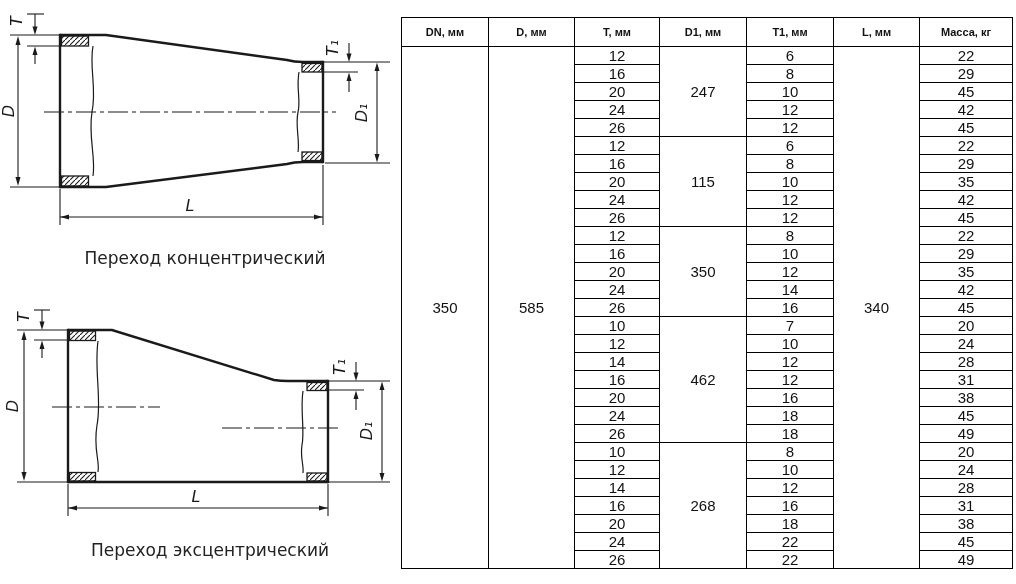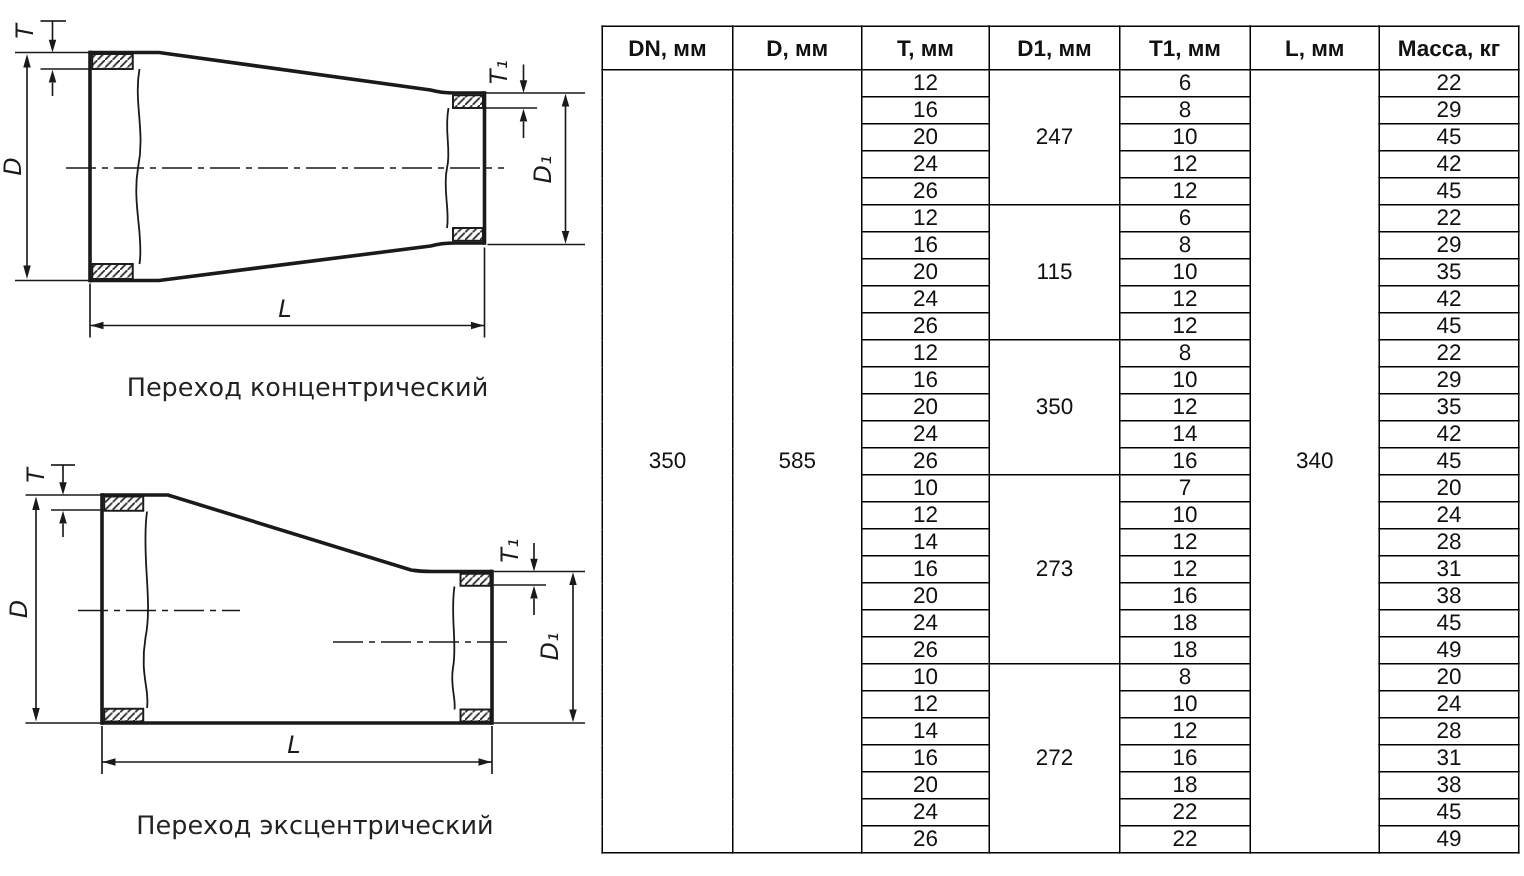--- a/index.html
+++ b/index.html
@@ -19,21 +19,21 @@
   .wall  { stroke:#1a1a1a; stroke-width:1.3; }
   .wavy  { stroke:#1a1a1a; stroke-width:1.2; fill:none; }
   .cline { stroke:#1a1a1a; stroke-width:1.1; fill:none; stroke-dasharray:20 4 4 4; }
   .arr   { fill:#1a1a1a; stroke:none; }
 
   
   #spec-table-wrap { position:absolute; left:401px; top:17px; }
   table { border-collapse:collapse; table-layout:fixed; width:611px; }
   th, td { border:1px solid #000; text-align:center; vertical-align:middle;
            color:#111; overflow:hidden; white-space:nowrap; }
-  th { height:29px; font-size:15px; font-weight:bold; padding:0 2px; }
+  th { height:29px; font-size:11px; font-weight:bold; padding:0 2px; }
   td { height:18px; font-size:15px; font-weight:normal; line-height:16px; padding:0; }
   col.c1{width:87px} col.c2{width:86px} col.c3{width:85px} col.c4{width:87px}
   col.c5{width:87px} col.c6{width:86px} col.c7{width:93px}
 </style>
 </head>
 <body>
 
 <div id="stage">
 
   <svg id="drawing-concentric" class="drawing" width="400" height="290" viewBox="0 0 400 290">
@@ -253,21 +253,21 @@
             <td>14</td>
             <td>42</td>
           </tr>
           <tr>
             <td>26</td>
             <td>16</td>
             <td>45</td>
           </tr>
           <tr>
             <td>10</td>
-            <td rowspan="7">273</td>
+            <td rowspan="7">462</td>
             <td>7</td>
             <td>20</td>
           </tr>
           <tr>
             <td>12</td>
             <td>10</td>
             <td>24</td>
           </tr>
           <tr>
             <td>14</td>
@@ -289,21 +289,21 @@
             <td>18</td>
             <td>45</td>
           </tr>
           <tr>
             <td>26</td>
             <td>18</td>
             <td>49</td>
           </tr>
           <tr>
             <td>10</td>
-            <td rowspan="7">272</td>
+            <td rowspan="7">268</td>
             <td>8</td>
             <td>20</td>
           </tr>
           <tr>
             <td>12</td>
             <td>10</td>
             <td>24</td>
           </tr>
           <tr>
             <td>14</td>

